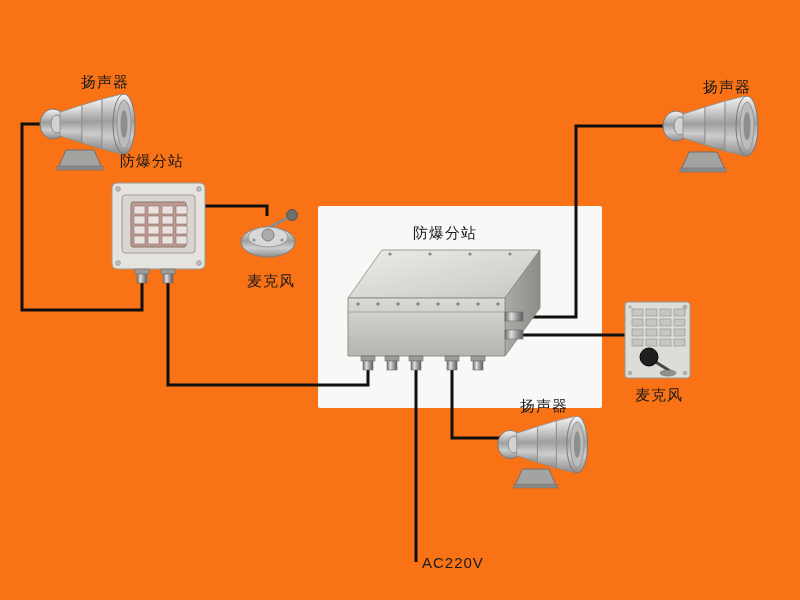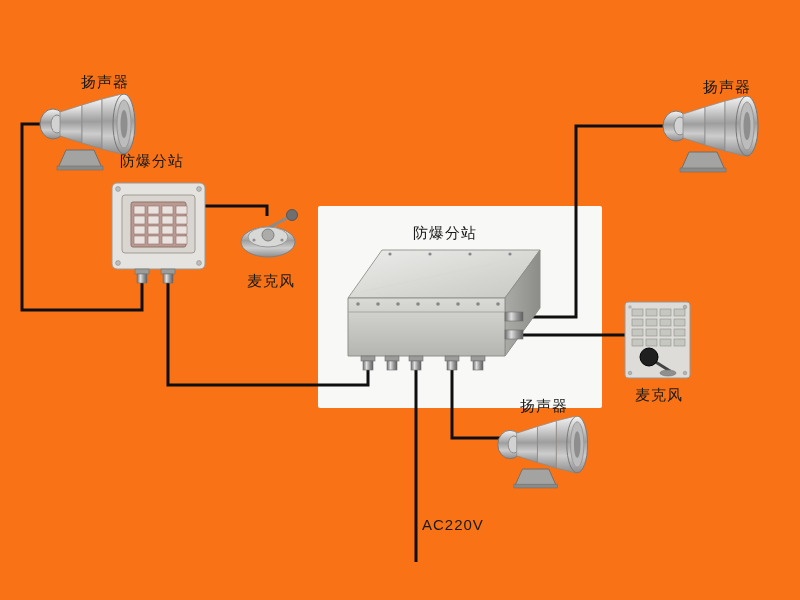--- a/index.html
+++ b/index.html
@@ -195,15 +195,15 @@
     <circle cx="31" cy="62" r="9" fill="#1f1f1f" stroke="#000"></circle>
     <ellipse cx="50" cy="78" rx="8" ry="3" fill="#8f8f8d" stroke="#6e6e6e" stroke-width="0.6"></ellipse>
   </svg>
   <div class="lbl" style="left:630px;top:386px;width:58px;">麦克风</div>
 
   <svg class="dev" style="left:494px;top:416px" width="104" height="74" viewBox="0 0 110 78">
     <use href="#horn-symbol"></use>
   </svg>
   <div class="lbl" style="left:512px;top:397px;width:64px;">扬声器</div>
 
-  <div class="lbl" style="left:422px;top:516px;width:60px;text-align:center;">AC220V</div>
+  <div class="lbl" style="left:422px;top:554px;width:60px;text-align:center;">AC220V</div>
 
 </div>
 
 </body></html>

